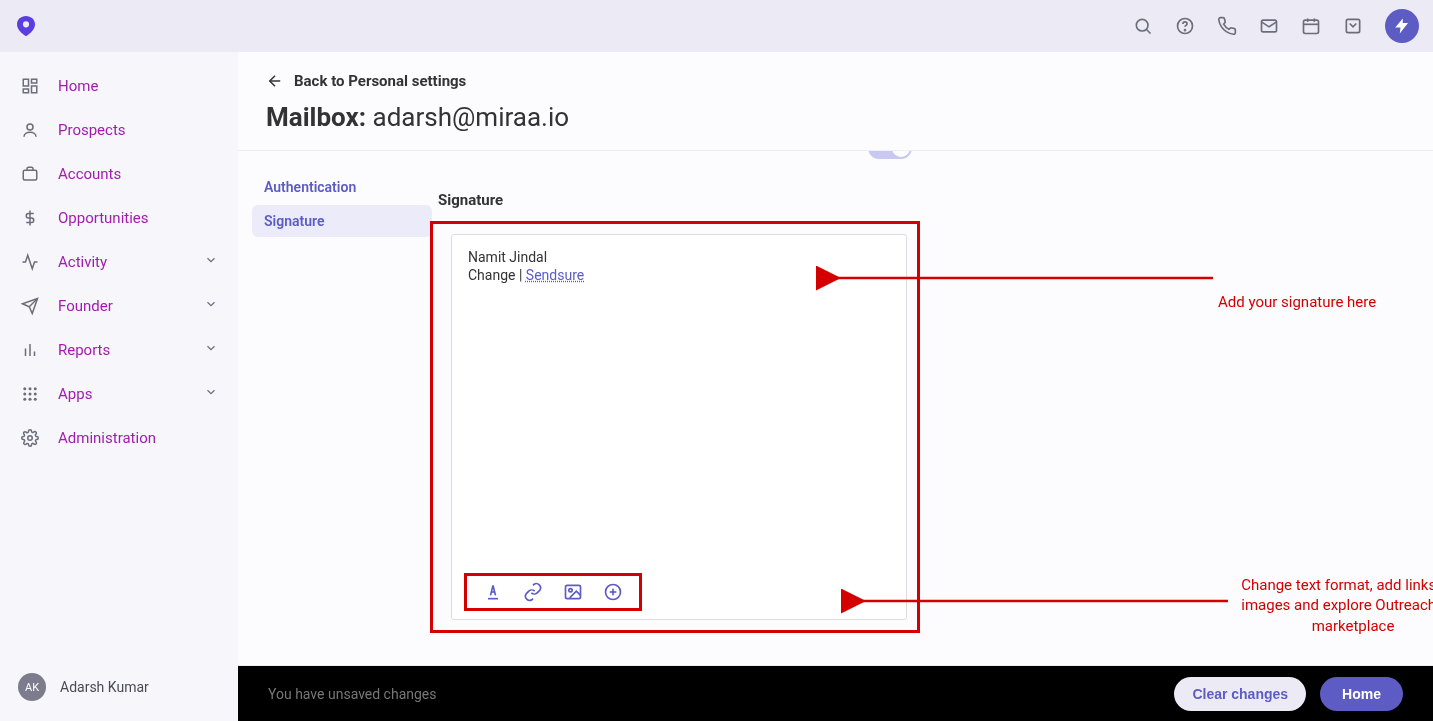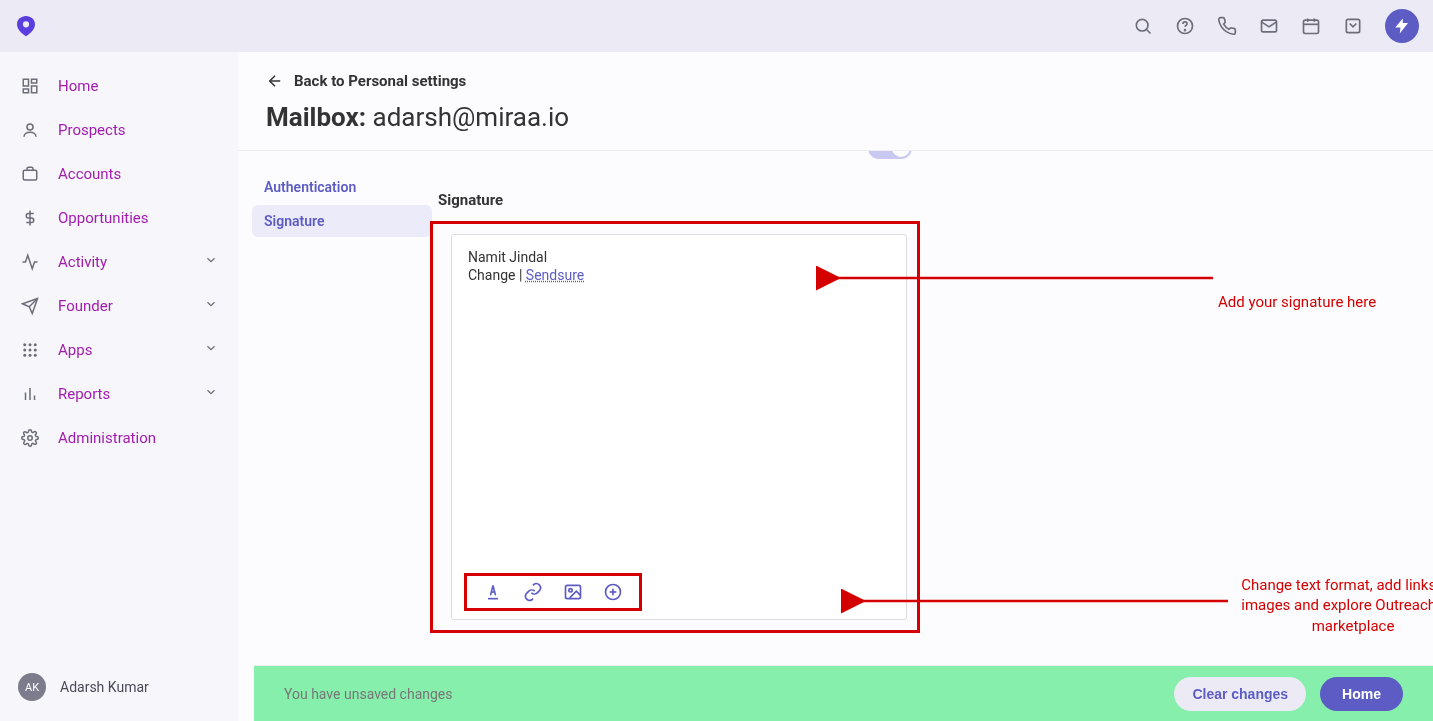--- a/index.html
+++ b/index.html
@@ -162,26 +162,26 @@
   }
   .annot1 { left: 780px; top: 142px; width: 260px; text-align:left; }
   .annot2 { left: 800px; top: 424px; width: 230px; line-height:1.35; }
 
   .arrow { position:absolute; pointer-events:none; }
   .arrow svg { overflow:visible; }
 
   
   .footer {
     position:absolute;
-    left:16px; right:0; bottom:0; height:56px;
+    left:0; right:0; bottom:0; height:56px;
     border-top:1px solid #ededf2;
     display:flex; align-items:center;
     padding: 0 30px;
     gap: 18px;
-    background:#86efac;
+    background:#000000;
   }
   .unsaved { color:#777; font-size:14px; margin-right:auto; margin-left: 0; }
   .btn-clear {
     background:#ecebf5; color:#5c5cc4; font-weight:600;
     border:none; border-radius:20px; padding:9px 18px; font-size:14px; cursor:pointer;
   }
   .btn-save {
     background:#5c5cc4; color:#fff; font-weight:600;
     border:none; border-radius:20px; padding:9px 22px; font-size:14px; cursor:pointer;
   }
@@ -296,52 +296,52 @@
         </svg></span>
   </div>
   <div class="nav-item">
     <span class="nicon">
         <svg width="18" height="18" viewBox="0 0 24 24" fill="none" stroke="currentColor" stroke-width="2">
           <line x1="22" y1="2" x2="11" y2="13"></line>
           <polygon points="22 2 15 22 11 13 2 9 22 2"></polygon>
         </svg>
       </span>
     <span>Founder</span>
+    <span class="chev"><svg width="14" height="14" viewBox="0 0 24 24" fill="none" stroke="currentColor" stroke-width="2">
+          <polyline points="6 9 12 15 18 9"></polyline>
+        </svg></span>
+  </div>
+  <div class="nav-item">
+    <span class="nicon">
+        <svg width="18" height="18" viewBox="0 0 24 24" fill="none" stroke="currentColor" stroke-width="2">
+          <line x1="6" y1="20" x2="6" y2="10"></line>
+          <line x1="12" y1="20" x2="12" y2="4"></line>
+          <line x1="18" y1="20" x2="18" y2="14"></line>
+        </svg>
+      </span>
+    <span>Reports</span>
     <span class="chev"><svg width="14" height="14" viewBox="0 0 24 24" fill="none" stroke="currentColor" stroke-width="2">
           <polyline points="6 9 12 15 18 9"></polyline>
         </svg></span>
   </div>
   <div class="nav-item">
     <span class="nicon">
         <svg width="18" height="18" viewBox="0 0 24 24" fill="currentColor">
           <circle cx="5" cy="5" r="2"></circle>
           <circle cx="12" cy="5" r="2"></circle>
           <circle cx="19" cy="5" r="2"></circle>
           <circle cx="5" cy="12" r="2"></circle>
           <circle cx="12" cy="12" r="2"></circle>
           <circle cx="19" cy="12" r="2"></circle>
           <circle cx="5" cy="19" r="2"></circle>
           <circle cx="12" cy="19" r="2"></circle>
           <circle cx="19" cy="19" r="2"></circle>
         </svg>
       </span>
     <span>Apps</span>
-    <span class="chev"><svg width="14" height="14" viewBox="0 0 24 24" fill="none" stroke="currentColor" stroke-width="2">
-          <polyline points="6 9 12 15 18 9"></polyline>
-        </svg></span>
-  </div>
-  <div class="nav-item">
-    <span class="nicon">
-        <svg width="18" height="18" viewBox="0 0 24 24" fill="none" stroke="currentColor" stroke-width="2">
-          <line x1="6" y1="20" x2="6" y2="10"></line>
-          <line x1="12" y1="20" x2="12" y2="4"></line>
-          <line x1="18" y1="20" x2="18" y2="14"></line>
-        </svg>
-      </span>
-    <span>Reports</span>
     <span class="chev"><svg width="14" height="14" viewBox="0 0 24 24" fill="none" stroke="currentColor" stroke-width="2">
           <polyline points="6 9 12 15 18 9"></polyline>
         </svg></span>
   </div>
   <div class="nav-item">
     <span class="nicon">
         <svg width="18" height="18" viewBox="0 0 24 24" fill="none" stroke="currentColor" stroke-width="2">
           <circle cx="12" cy="12" r="3"></circle>
           <path d="M19.4 15a1.7 1.7 0 00.3 1.8l.1.1a2 2 0 11-2.8 2.8l-.1-.1a1.7 1.7 0 00-1.8-.3 1.7 1.7 0 00-1 1.5V21a2 2 0 11-4 0v-.1a1.7 1.7 0 00-1-1.5 1.7 1.7 0 00-1.8.3l-.1.1a2 2 0 11-2.8-2.8l.1-.1a1.7 1.7 0 00.3-1.8 1.7 1.7 0 00-1.5-1H3a2 2 0 110-4h.1a1.7 1.7 0 001.5-1 1.7 1.7 0 00-.3-1.8l-.1-.1a2 2 0 112.8-2.8l.1.1a1.7 1.7 0 001.8.3H9a1.7 1.7 0 001-1.5V3a2 2 0 114 0v.1a1.7 1.7 0 001 1.5 1.7 1.7 0 001.8-.3l.1-.1a2 2 0 112.8 2.8l-.1.1a1.7 1.7 0 00-.3 1.8V9c.3.6.9 1 1.5 1H21a2 2 0 110 4h-.1a1.7 1.7 0 00-1.5 1z"></path>
         </svg>

